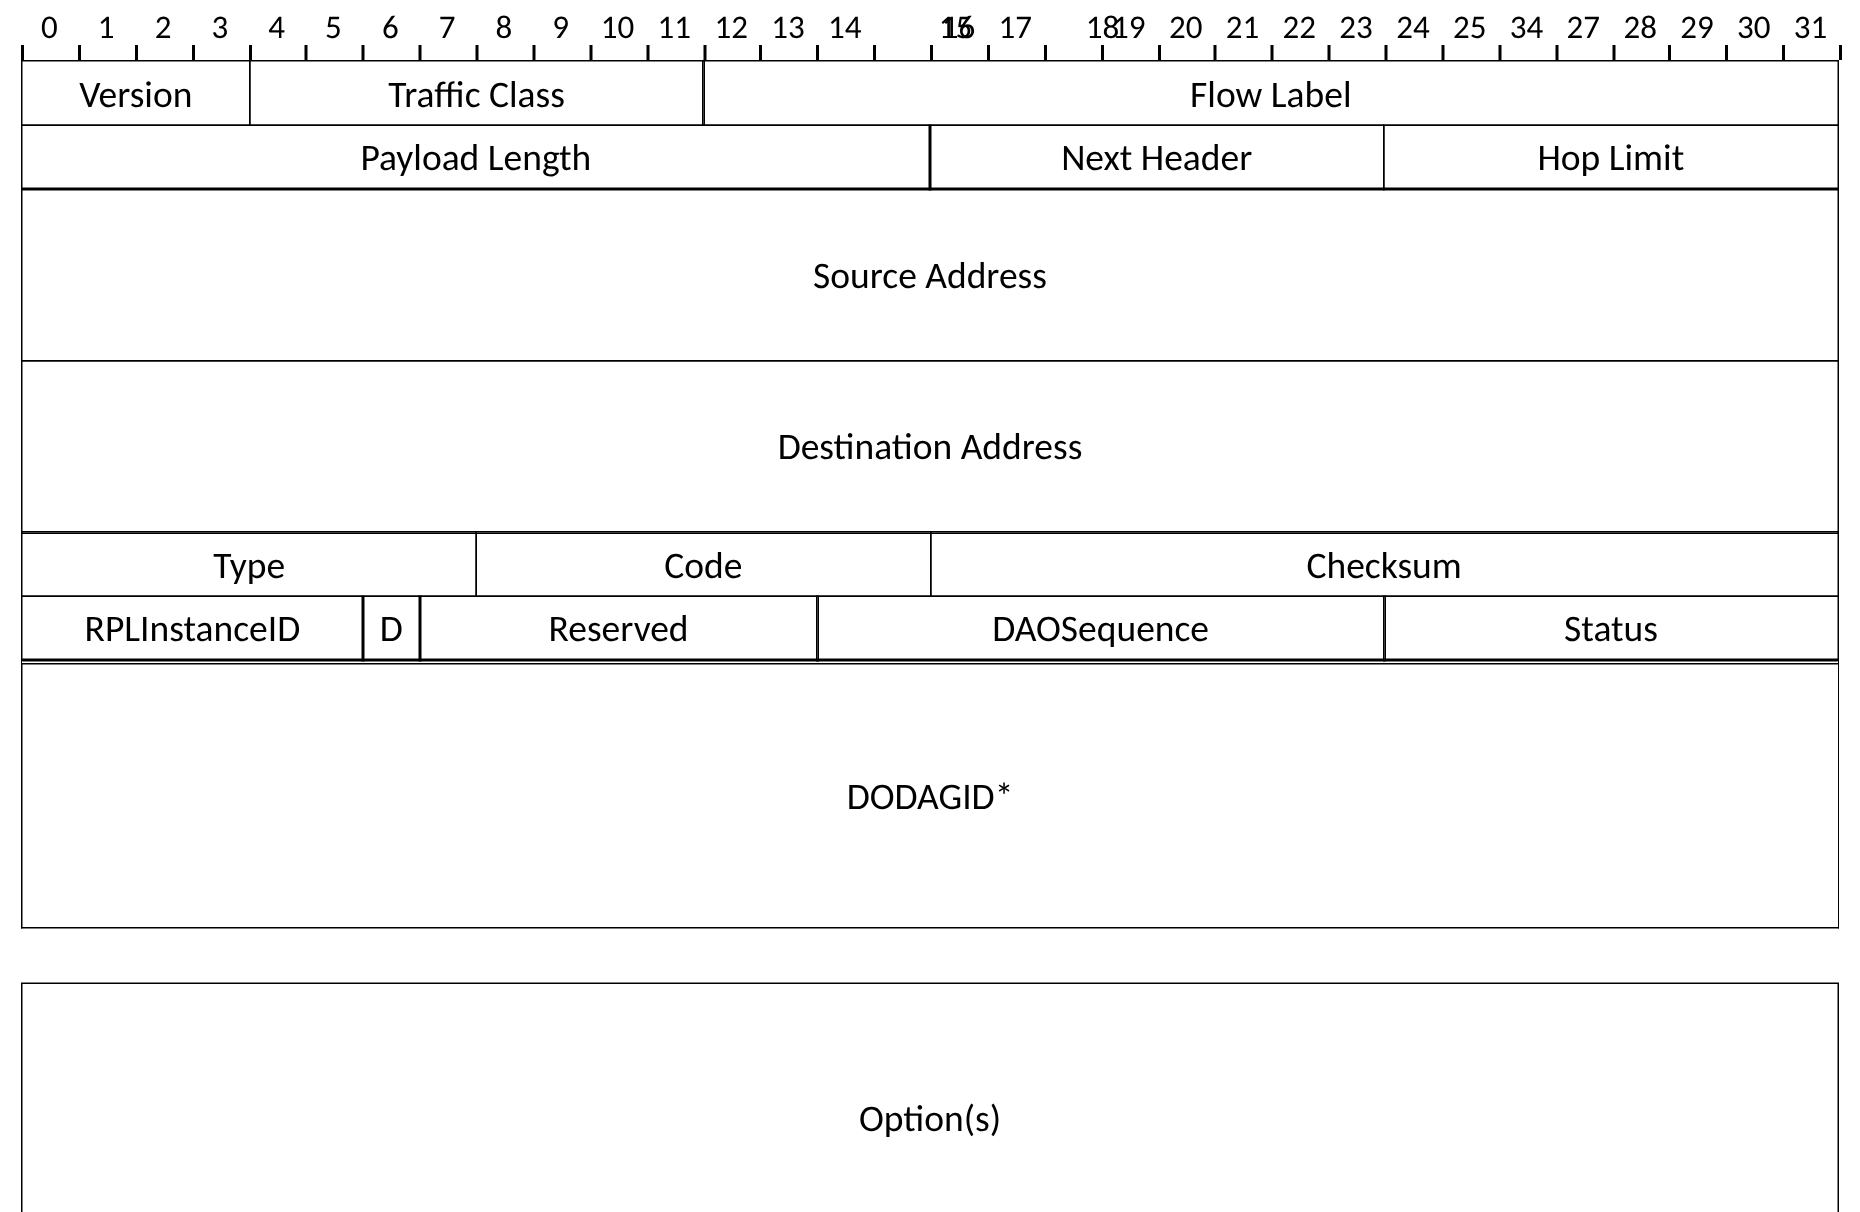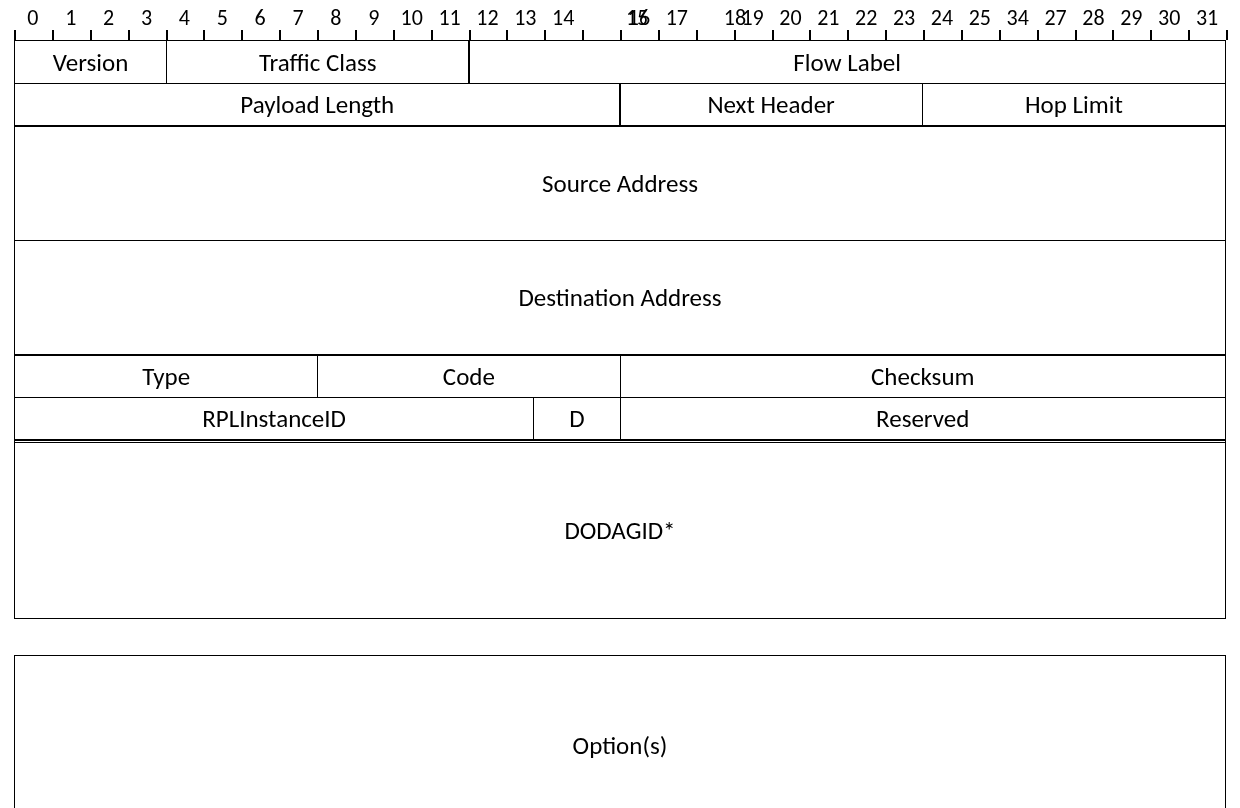--- a/index.html
+++ b/index.html
@@ -159,20 +159,22 @@
       </div>
       <div class="grid-row">
         <div class="cell h-normal" style="flex: 8 1 0%;">Type</div>
         <div class="cell h-normal" style="flex: 8 1 0%;">Code</div>
         <div class="cell h-normal" style="flex: 16 1 0%;">Checksum</div>
       </div>
       <div class="grid-row">
         <div class="cell h-normal" style="flex: 6 1 0%;">RPLInstanceID</div>
         <div class="cell h-normal" style="flex: 1 1 0%;">D</div>
         <div class="cell h-normal" style="flex: 7 1 0%;">Reserved</div>
+        <div class="cell h-normal" style="flex: 10 1 0%;">DAOSequence</div>
+        <div class="cell h-normal" style="flex: 8 1 0%;">Status</div>
       </div>
       <div class="grid-row">
         <div class="cell h-biggest dbl-top" style="flex: 32 1 0%;">DODAGID*</div>
       </div>
       <div class="grid-row">
         <div class="cell h-biggest" style="flex: 32 1 0%; margin-top: 36px;">Option(s)</div>
       </div>
     </div>
 </div>
 

